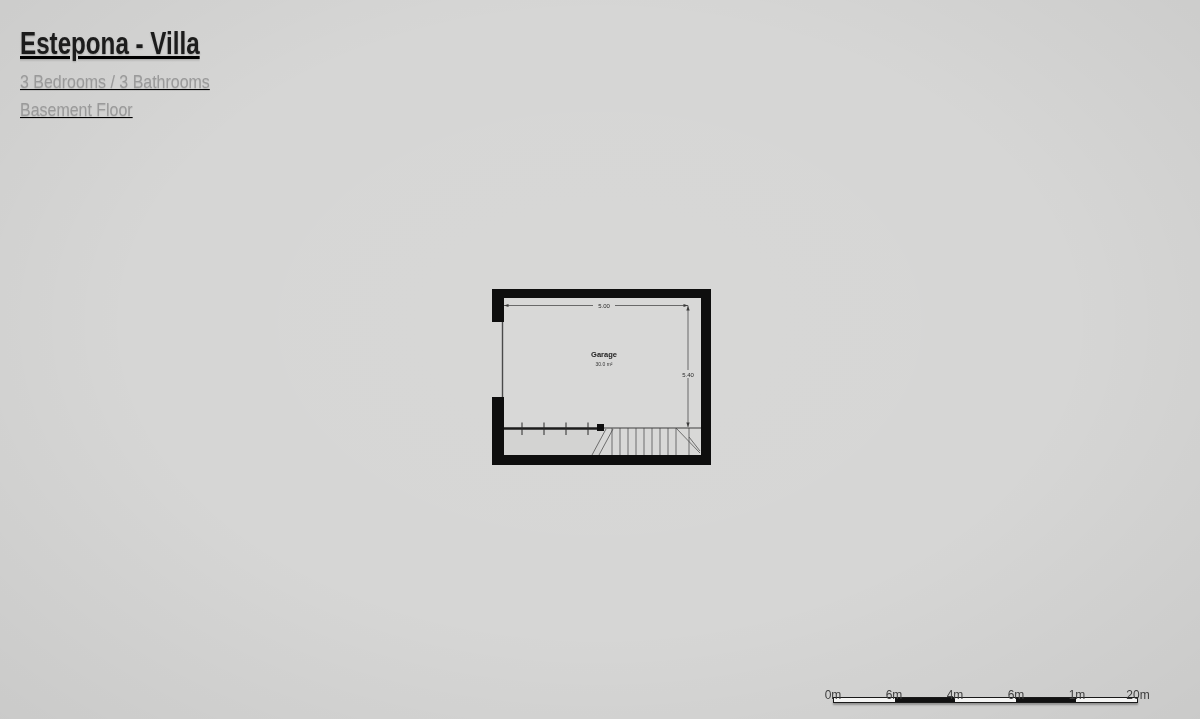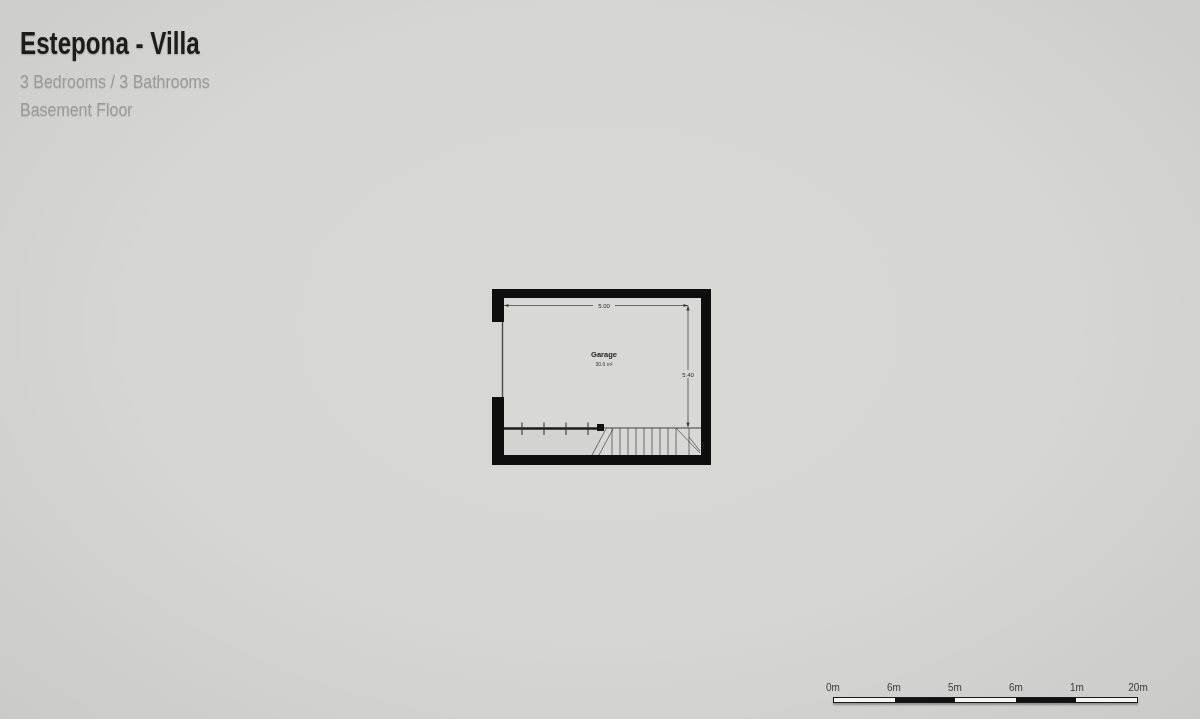--- a/index.html
+++ b/index.html
@@ -10,21 +10,21 @@
     background: #d6d6d5;
     overflow: hidden;
     font-family: "Liberation Sans", sans-serif;
   }
   .vignette {
     position: absolute; inset: 0;
     background: radial-gradient(ellipse at 50% 45%, rgba(255,255,255,0.04) 0%, rgba(0,0,0,0) 55%, rgba(0,0,0,0.055) 100%);
     pointer-events: none;
   }
   
-  .header { position: absolute; left: 20px; top: 26px; }
+  .header { position: absolute; left: 20px; top: 26px; text-decoration: underline; }
   .header .title {
     margin: 0;
     font-size: 31px;
     font-weight: bold;
     color: #1c1c1c;
     letter-spacing: 0px;
     transform: scaleX(0.78);
     transform-origin: 0 0;
     white-space: nowrap;
     text-shadow: 0 1px 2px rgba(0,0,0,0.22);
@@ -56,23 +56,23 @@
     top: 682px;
     width: 305px;
     height: 24px;
   }
   .scalebar .labels {
     position: relative;
     height: 11px;
   }
   .scalebar .labels span {
     position: absolute;
-    top: 0;
+    top: 6px;
     transform: translateX(-50%);
-    font-size: 10px;
+    font-size: 12px;
     color: #3d3d3d;
     white-space: nowrap;
   }
   .scalebar .bar {
     margin-top: 4px;
     height: 4px;
     border: 1px solid #1a1a1a;
     display: flex;
     box-shadow: 0 2px 2px rgba(0,0,0,0.30);
     background: #f4f4f3;
@@ -155,21 +155,21 @@
         <line x1="197" y1="139" x2="197" y2="166"></line>
         <line x1="197" y1="148" x2="208" y2="162"></line>
       </g>
     </svg>
   </div>
 
   <div class="scalebar">
     <div class="labels">
       <span style="left:0%">0m</span>
       <span style="left:20%">6m</span>
-      <span style="left:40%">5m</span>
+      <span style="left:40%">4m</span>
       <span style="left:60%">6m</span>
       <span style="left:80%">1m</span>
       <span style="left:100%">20m</span>
     </div>
     <div class="bar">
       <div class="seg seg-light"></div>
       <div class="seg seg-dark"></div>
       <div class="seg seg-light"></div>
       <div class="seg seg-dark"></div>
       <div class="seg seg-light"></div>

